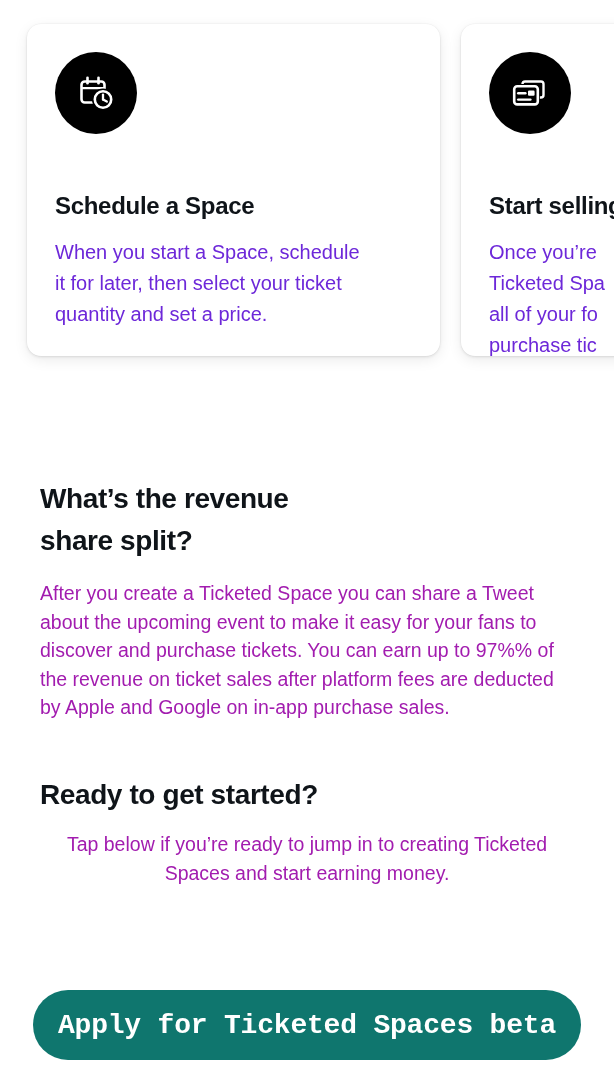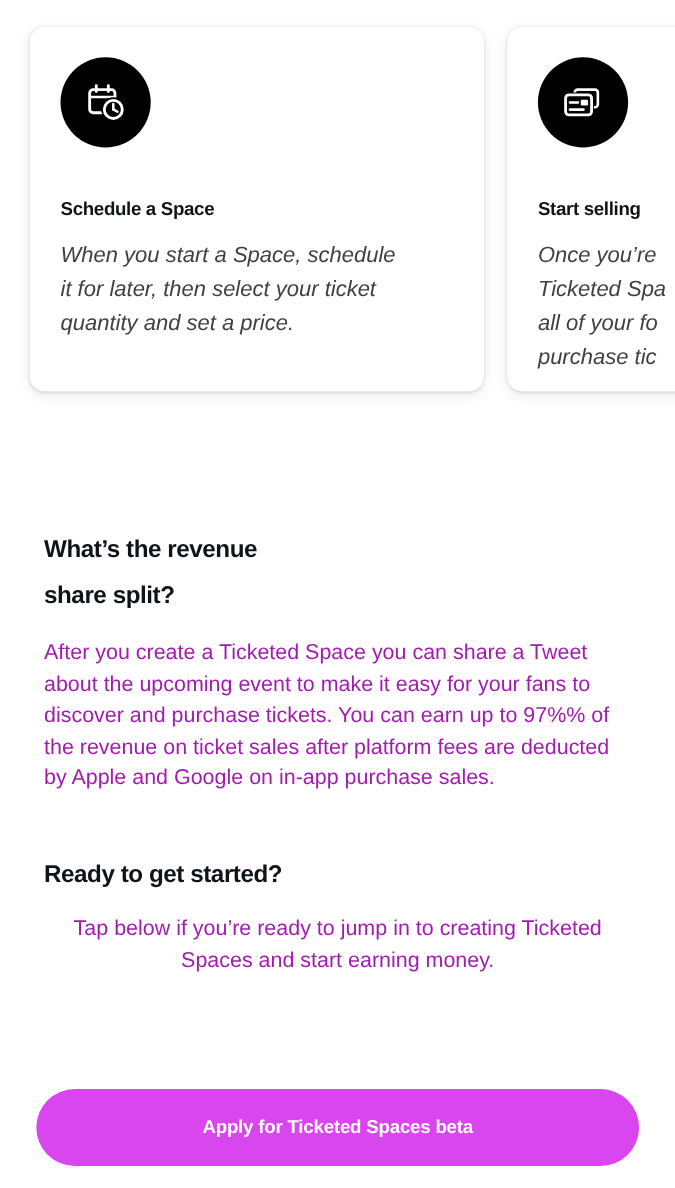--- a/index.html
+++ b/index.html
@@ -48,47 +48,46 @@
     border-radius: 50%;
     background: #000000;
     display: flex;
     align-items: center;
     justify-content: center;
   }
 
   .card-icon-badge svg { display: block; }
 
   .card-title {
-    margin-top: 46px;
-    font-size: 17px;
+    margin-top: 58px;
+    font-size: 24px;
     font-weight: bold;
     color: #0f1419;
     letter-spacing: -0.3px;
     white-space: nowrap;
   }
 
   .card-body {
     margin-top: 17px;
     font-size: 20px;
     line-height: 31px;
-    color: #404040;
+    color: #6d28d9;
     white-space: pre-line;
-    font-style: italic;
   }
 
   
   .content {
     position: absolute;
     top: 478px;
     left: 40px;
     width: 534px;
   }
 
   .section-heading {
-    font-size: 22px;
+    font-size: 28px;
     font-weight: bold;
     line-height: 42px;
     color: #0f1419;
     letter-spacing: -0.4px;
     white-space: pre-line;
   }
 
   .section-body {
     margin-top: 17px;
     font-size: 19.5px;
@@ -110,24 +109,24 @@
   }
 
   .cta-button {
     display: flex;
     align-items: center;
     justify-content: center;
     width: 100%;
     height: 100%;
     border: none;
     border-radius: 9999px;
-    background: #d946ef;
+    background: #0f766e;
     color: #ffffff;
-    font-family: Liberation Sans, sans-serif;
-    font-size: 17px;
+    font-family: Liberation Mono, monospace;
+    font-size: 28px;
     font-weight: bold;
     letter-spacing: -0.2px;
     cursor: pointer;
   }
 </style>
 </head>
 <body>
 
 <div class="page">
 

